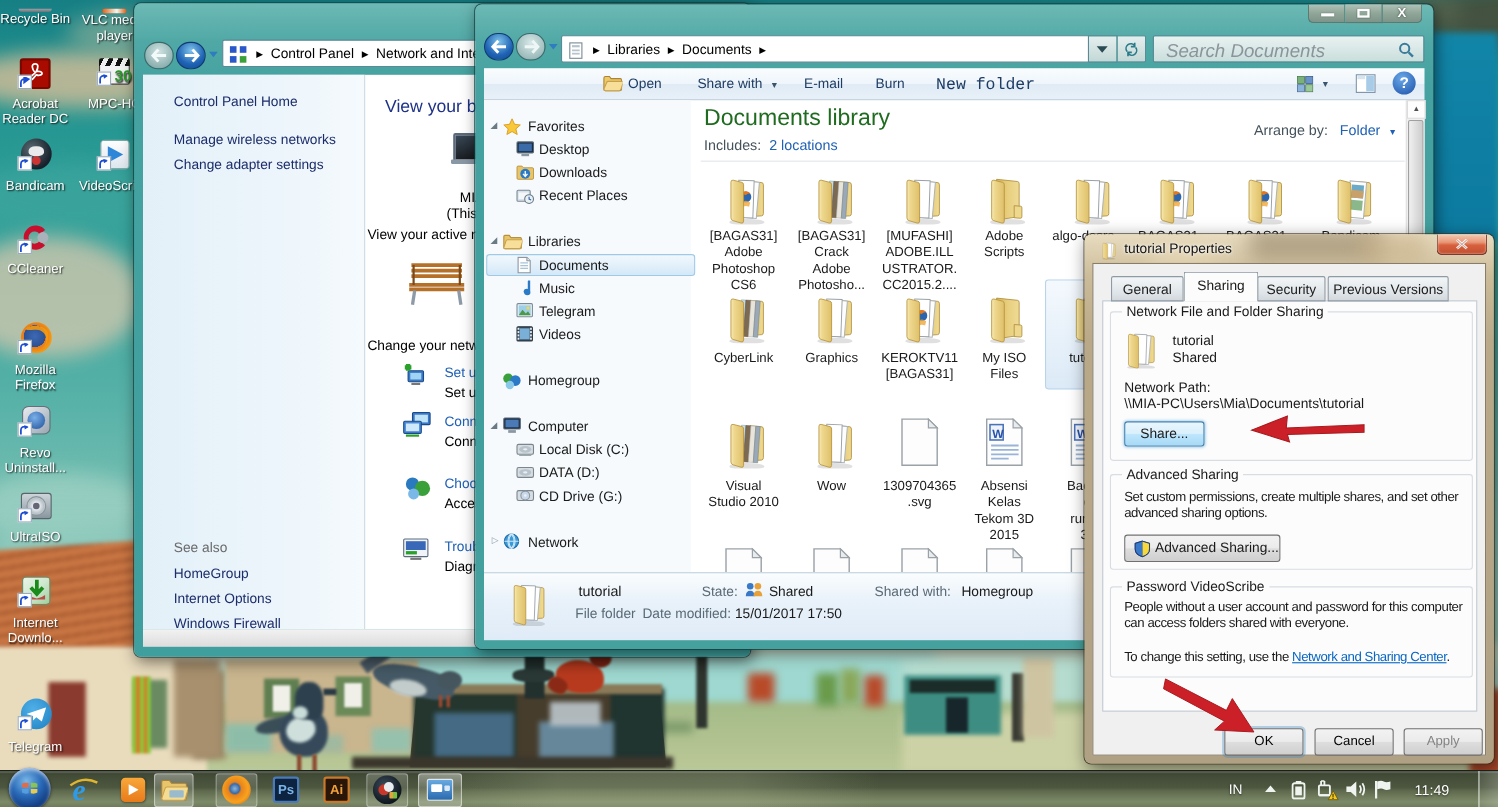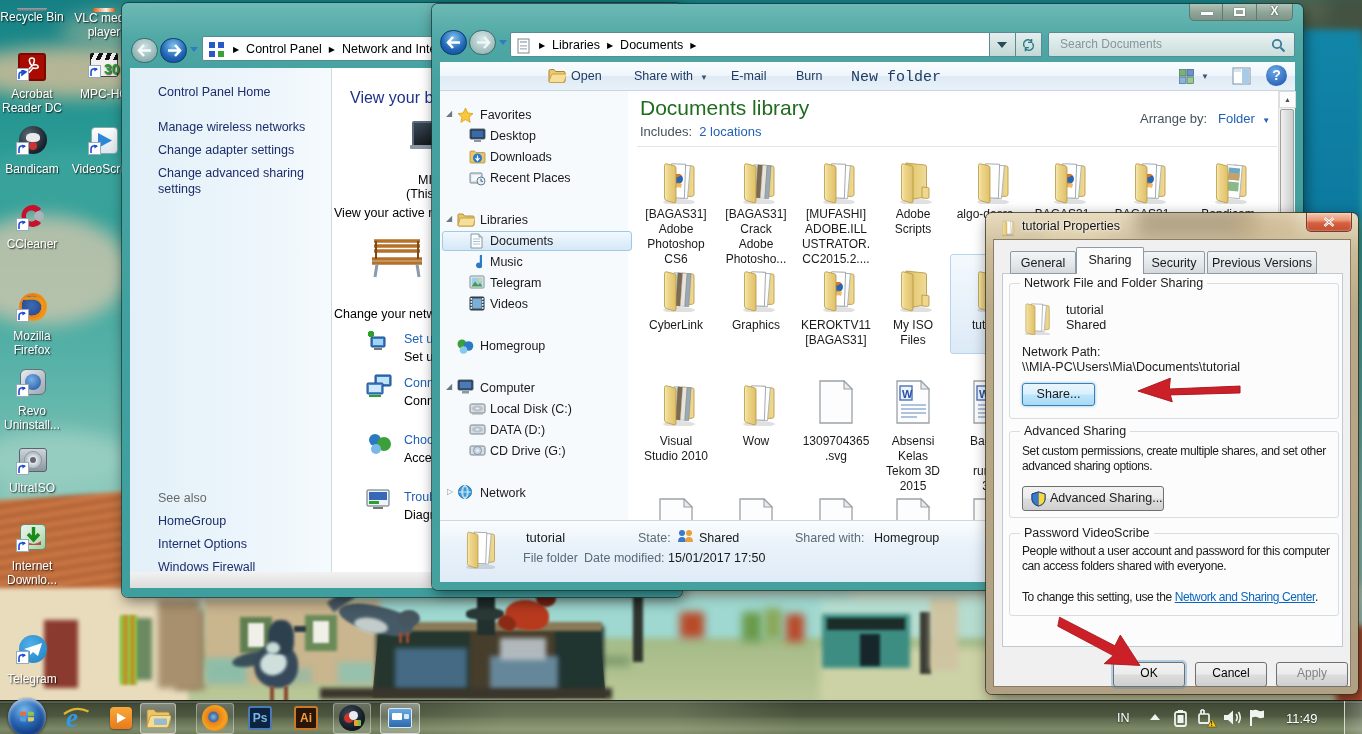--- a/index.html
+++ b/index.html
@@ -265,21 +265,20 @@
   <div class="abs" style="left:30px;top:5px;color:#000;font-size:12.5px;"><span style="font-size:8px;vertical-align:1px;">▶</span>&nbsp; Control Panel &nbsp;<span style="font-size:8px;vertical-align:1px;">▶</span>&nbsp; Network and Internet &nbsp;<span style="font-size:8px;vertical-align:1px;">▶</span></div>
  </div>
 
  <div class="abs" style="left:8px;top:65px;width:544px;height:504px;background:#fff;"></div>
  <div class="abs" style="left:8px;top:65px;width:202px;height:504px;background:linear-gradient(90deg,#e3f0f8 0%,#ecf5fb 60%,#f5fafd 100%);border-right:1px solid #cddbe6;box-sizing:border-box;"></div>
  <div class="abs" style="left:8px;top:569px;width:544px;height:16px;background:linear-gradient(180deg,#f2f2f2,#dcdcdc);"></div>
 
  <div class="abs" style="left:36px;top:82px;color:#1c2d6b;font-size:12.5px;">Control Panel Home</div>
  <div class="abs" style="left:36px;top:117px;color:#1c2d6b;font-size:12.5px;">Manage wireless networks</div>
  <div class="abs" style="left:36px;top:140px;color:#1c2d6b;font-size:12.5px;">Change adapter settings</div>
- <div class="abs" style="left:36px;top:163px;width:170px;color:#1c2d6b;font-size:12.5px;line-height:15.5px;">Change advanced sharing settings</div>
  <div class="abs" style="left:36px;top:488px;color:#6a6a6a;font-size:12.5px;">See also</div>
  <div class="abs" style="left:36px;top:511px;color:#1c2d6b;font-size:12.5px;">HomeGroup</div>
  <div class="abs" style="left:36px;top:534px;color:#1c2d6b;font-size:12.5px;">Internet Options</div>
  <div class="abs" style="left:36px;top:557px;color:#1c2d6b;font-size:12.5px;">Windows Firewall</div>
 
  <div class="abs" style="left:228px;top:86px;color:#1e3287;font-size:16px;">View your basic network information</div>
  <div class="abs" style="left:290px;top:118px;width:26px;height:22px;background:linear-gradient(160deg,#3a4a5a,#111);border:2px solid #5a6a7a;border-radius:2px;"></div>
  <div class="abs" style="left:288px;top:142px;width:32px;height:4px;background:#8a97a5;border-radius:1px;"></div>
  <div class="abs" style="left:296px;top:170px;color:#000;font-size:12.5px;">MIA-PC</div>
  <div class="abs" style="left:284px;top:184px;color:#000;font-size:12.5px;">(This computer)</div>
@@ -456,21 +455,21 @@
  <div class="abs" style="left:558px;top:28px;width:26px;height:25px;background:linear-gradient(180deg,#e4efee,#c2d8d6);border:1px solid #5a8a96;border-left:none;box-sizing:border-box;">
   <div class="abs" style="left:7px;top:9px;width:0;height:0;border-left:5px solid transparent;border-right:5px solid transparent;border-top:6px solid #2a4a54;"></div>
  </div>
  <div class="abs" style="left:584px;top:28px;width:26px;height:25px;background:linear-gradient(180deg,#e4efee,#c2d8d6);border:1px solid #5a8a96;border-left:none;border-radius:0 2px 2px 0;box-sizing:border-box;">
   <svg class="abs" style="left:5px;top:5px" width="15" height="14" viewBox="0 0 17 16">
         <path d="M4 10 A5 5 0 0 1 12 4 M12 1 L12 5 L8 5 M13 6 A5 5 0 0 1 5 12 M5 15 L5 11 L9 11" stroke="#2a7a8a" stroke-width="1.7" fill="none"></path>
       </svg>
  </div>
 
  <div class="abs" style="left:616px;top:28px;width:247px;height:25px;background:linear-gradient(180deg,#e9f2f1,#c9dedc);border:1px solid #5a8a96;border-radius:2px;box-sizing:border-box;">
-  <div class="abs" style="left:11px;top:4px;color:#8a949a;font-size:12px;">Search Documents</div>
+  <div class="abs" style="left:11px;top:4px;color:#8a949a;font-size:17px;font-style:italic;">Search Documents</div>
   <svg class="abs" style="left:222px;top:5px" width="15" height="15" viewBox="0 0 15 15">
         <circle cx="6" cy="6" r="4.2" fill="none" stroke="#3a7a9a" stroke-width="1.8"></circle>
         <path d="M9.5 9.5 L13.5 13.5" stroke="#3a7a9a" stroke-width="2.2"></path>
       </svg>
  </div>
 
  <div class="abs" style="left:8px;top:58px;width:855px;height:29px;background:linear-gradient(180deg,#fafdfe 0%,#eef5fb 50%,#dfeaf5 51%,#e8f1f8 100%);border-bottom:1px solid #c8d4e0;box-sizing:border-box;">
   <div class="abs" style="left:16px;top:7px;color:#1e3c64;font-size:12.5px;margin-top:28px;">Organize&nbsp;&nbsp;<span style="font-size:8px;color:#3a546c;">▼</span></div>
   <svg class="abs" style="left:108px;top:6px" width="18" height="16" viewBox="0 0 18 16">
         <path d="M1 3 Q1 1.5 2.5 1.5 L6 1.5 L7.5 3.5 L16 3.5 Q17 3.5 17 5 L17 13 Q17 14.5 15.5 14.5 L2.5 14.5 Q1 14.5 1 13 Z" fill="#eec96a" stroke="#ab8433"></path>

